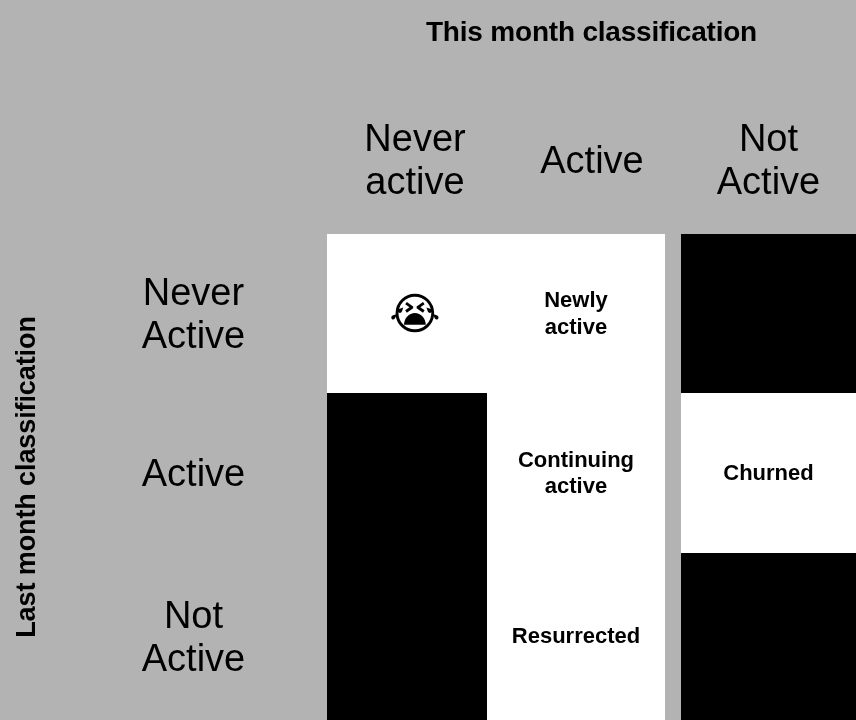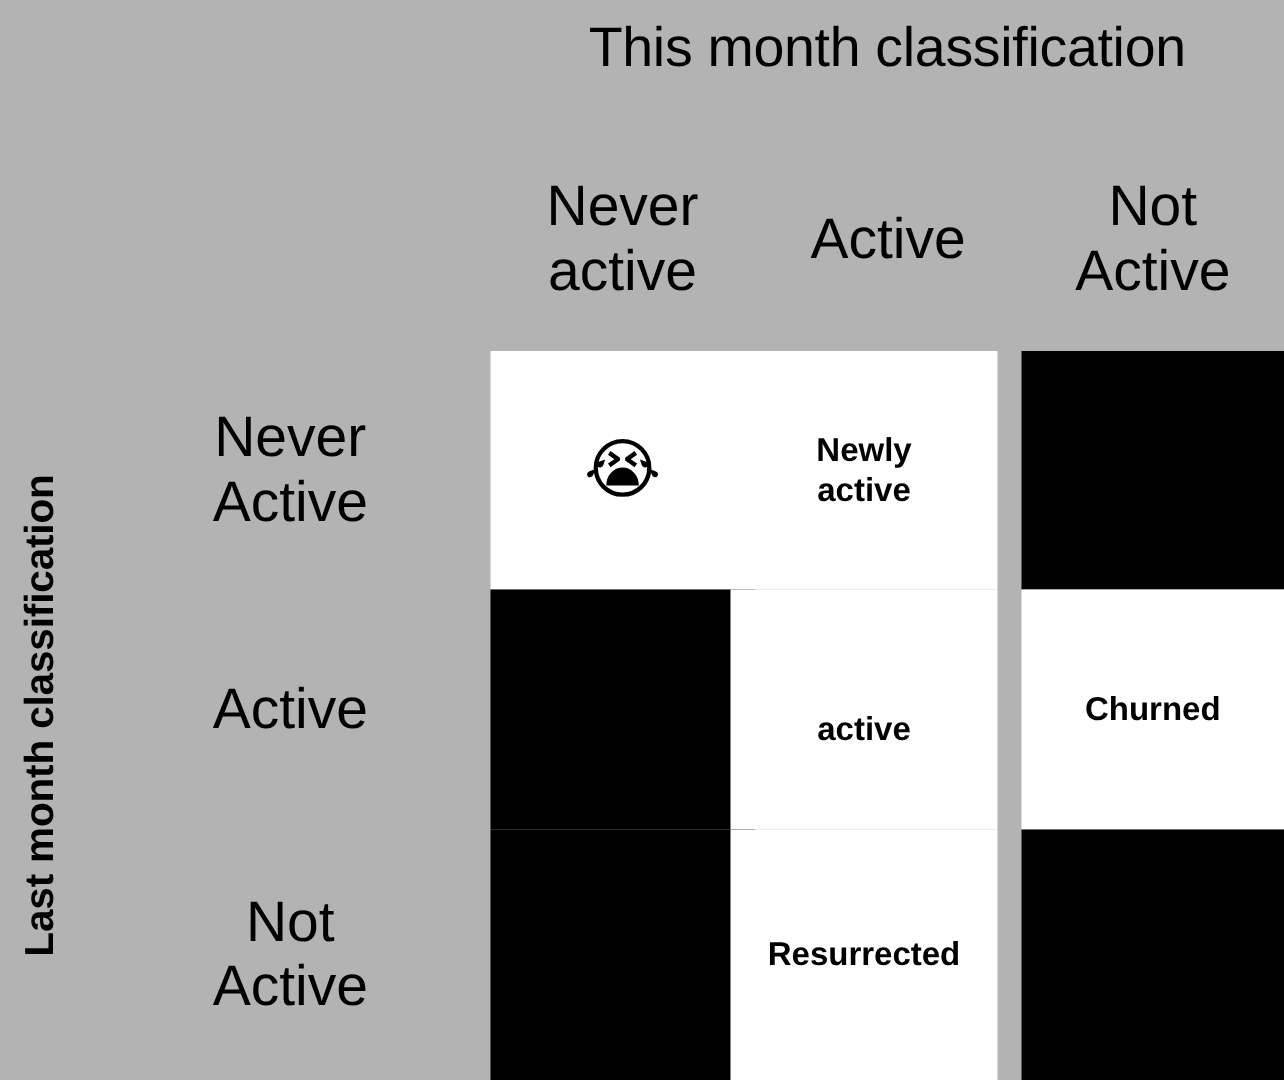--- a/index.html
+++ b/index.html
@@ -26,22 +26,22 @@
   
   .col-axis-title {
     position: absolute;
     left: 327px;
     top: 8px;
     width: 529px;
     height: 48px;
     display: flex;
     align-items: center;
     justify-content: center;
-    font-size: 37px;
-    font-weight: normal;
+    font-size: 28px;
+    font-weight: bold;
     letter-spacing: -0.2px;
     white-space: nowrap;
   }
 
   
   .row-axis-title {
     position: absolute;
     left: -214px;
     top: 455px;
     width: 480px;
@@ -203,21 +203,21 @@
     </div>
     <div class="cell black row1 col3">
       <span class="cell-label"></span>
     </div>
 
     <div class="cell black row2 col1">
       <span class="cell-label"></span>
     </div>
     <div class="cell white row2 col2">
       <span class="cell-label">
-        <br>
+        <span>Continuing</span><br>
         <span>active</span>
       </span>
     </div>
     <div class="cell white row2 col3">
       <span class="cell-label">Churned</span>
     </div>
 
     <div class="cell black row3 col1">
       <span class="cell-label"></span>
     </div>

